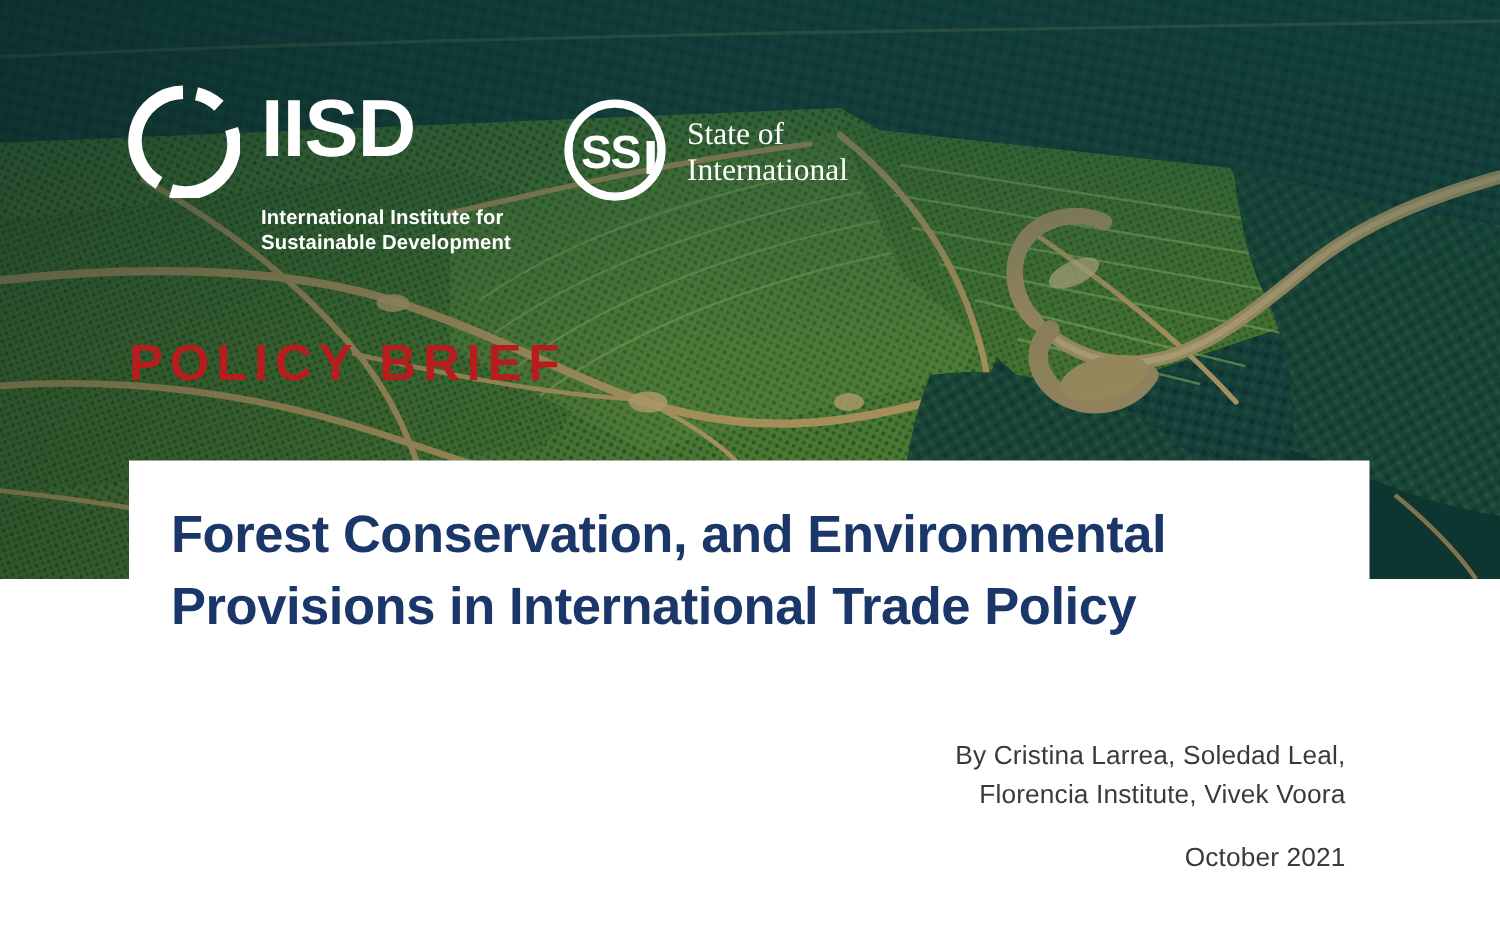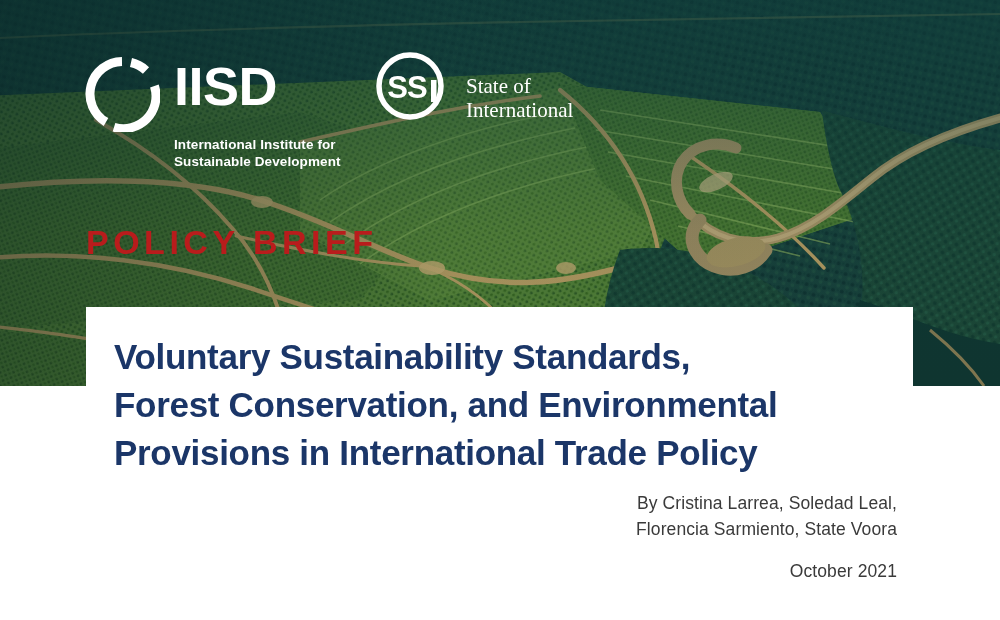--- a/index.html
+++ b/index.html
@@ -80,32 +80,32 @@
     letter-spacing: 0.1px;
     white-space: nowrap;
   }
   #iisd-tagline-block {
     margin-top: 22px;
   }
 
   #ssi-logo {
     position: absolute;
     left: 374px;
-    top: 50px;
+    top: 64px;
     display: flex;
-    align-items: flex-end;
+    align-items: center;
     pointer-events: auto;
-    gap: 20px;
   }
   #ssi-mark {
     width: 72px;
     height: 72px;
     flex: none;
   }
   #ssi-words {
+    margin-left: 12px;
     padding-top: 2px;
   }
   .ssi-line {
     font-family: "Liberation Serif", serif;
     font-size: 21px;
     color: #ffffff;
     line-height: 24px;
     white-space: nowrap;
   }
 
@@ -313,25 +313,24 @@
         <div class="ssi-line">State of</div>
         <div class="ssi-line">International</div>
       </div>
     </div>
   </div>
 
   <div id="policy-brief">POLICY BRIEF</div>
 
   <div id="title-card">
     <h1 id="doc-title">
-      <span class="title-line">Voluntary Sustainability Standards,</span>
       <span class="title-line">Forest Conservation, and Environmental</span>
       <span class="title-line">Provisions in International Trade Policy</span>
     </h1>
   </div>
 
   <div id="byline-block">
     <div class="byline-line">By Cristina Larrea, Soledad Leal,</div>
-    <div class="byline-line">Florencia Sarmiento, State Voora</div>
+    <div class="byline-line">Florencia Institute, Vivek Voora</div>
     <div id="pub-date">October 2021</div>
   </div>
 
 </div>
 
 </body></html>

